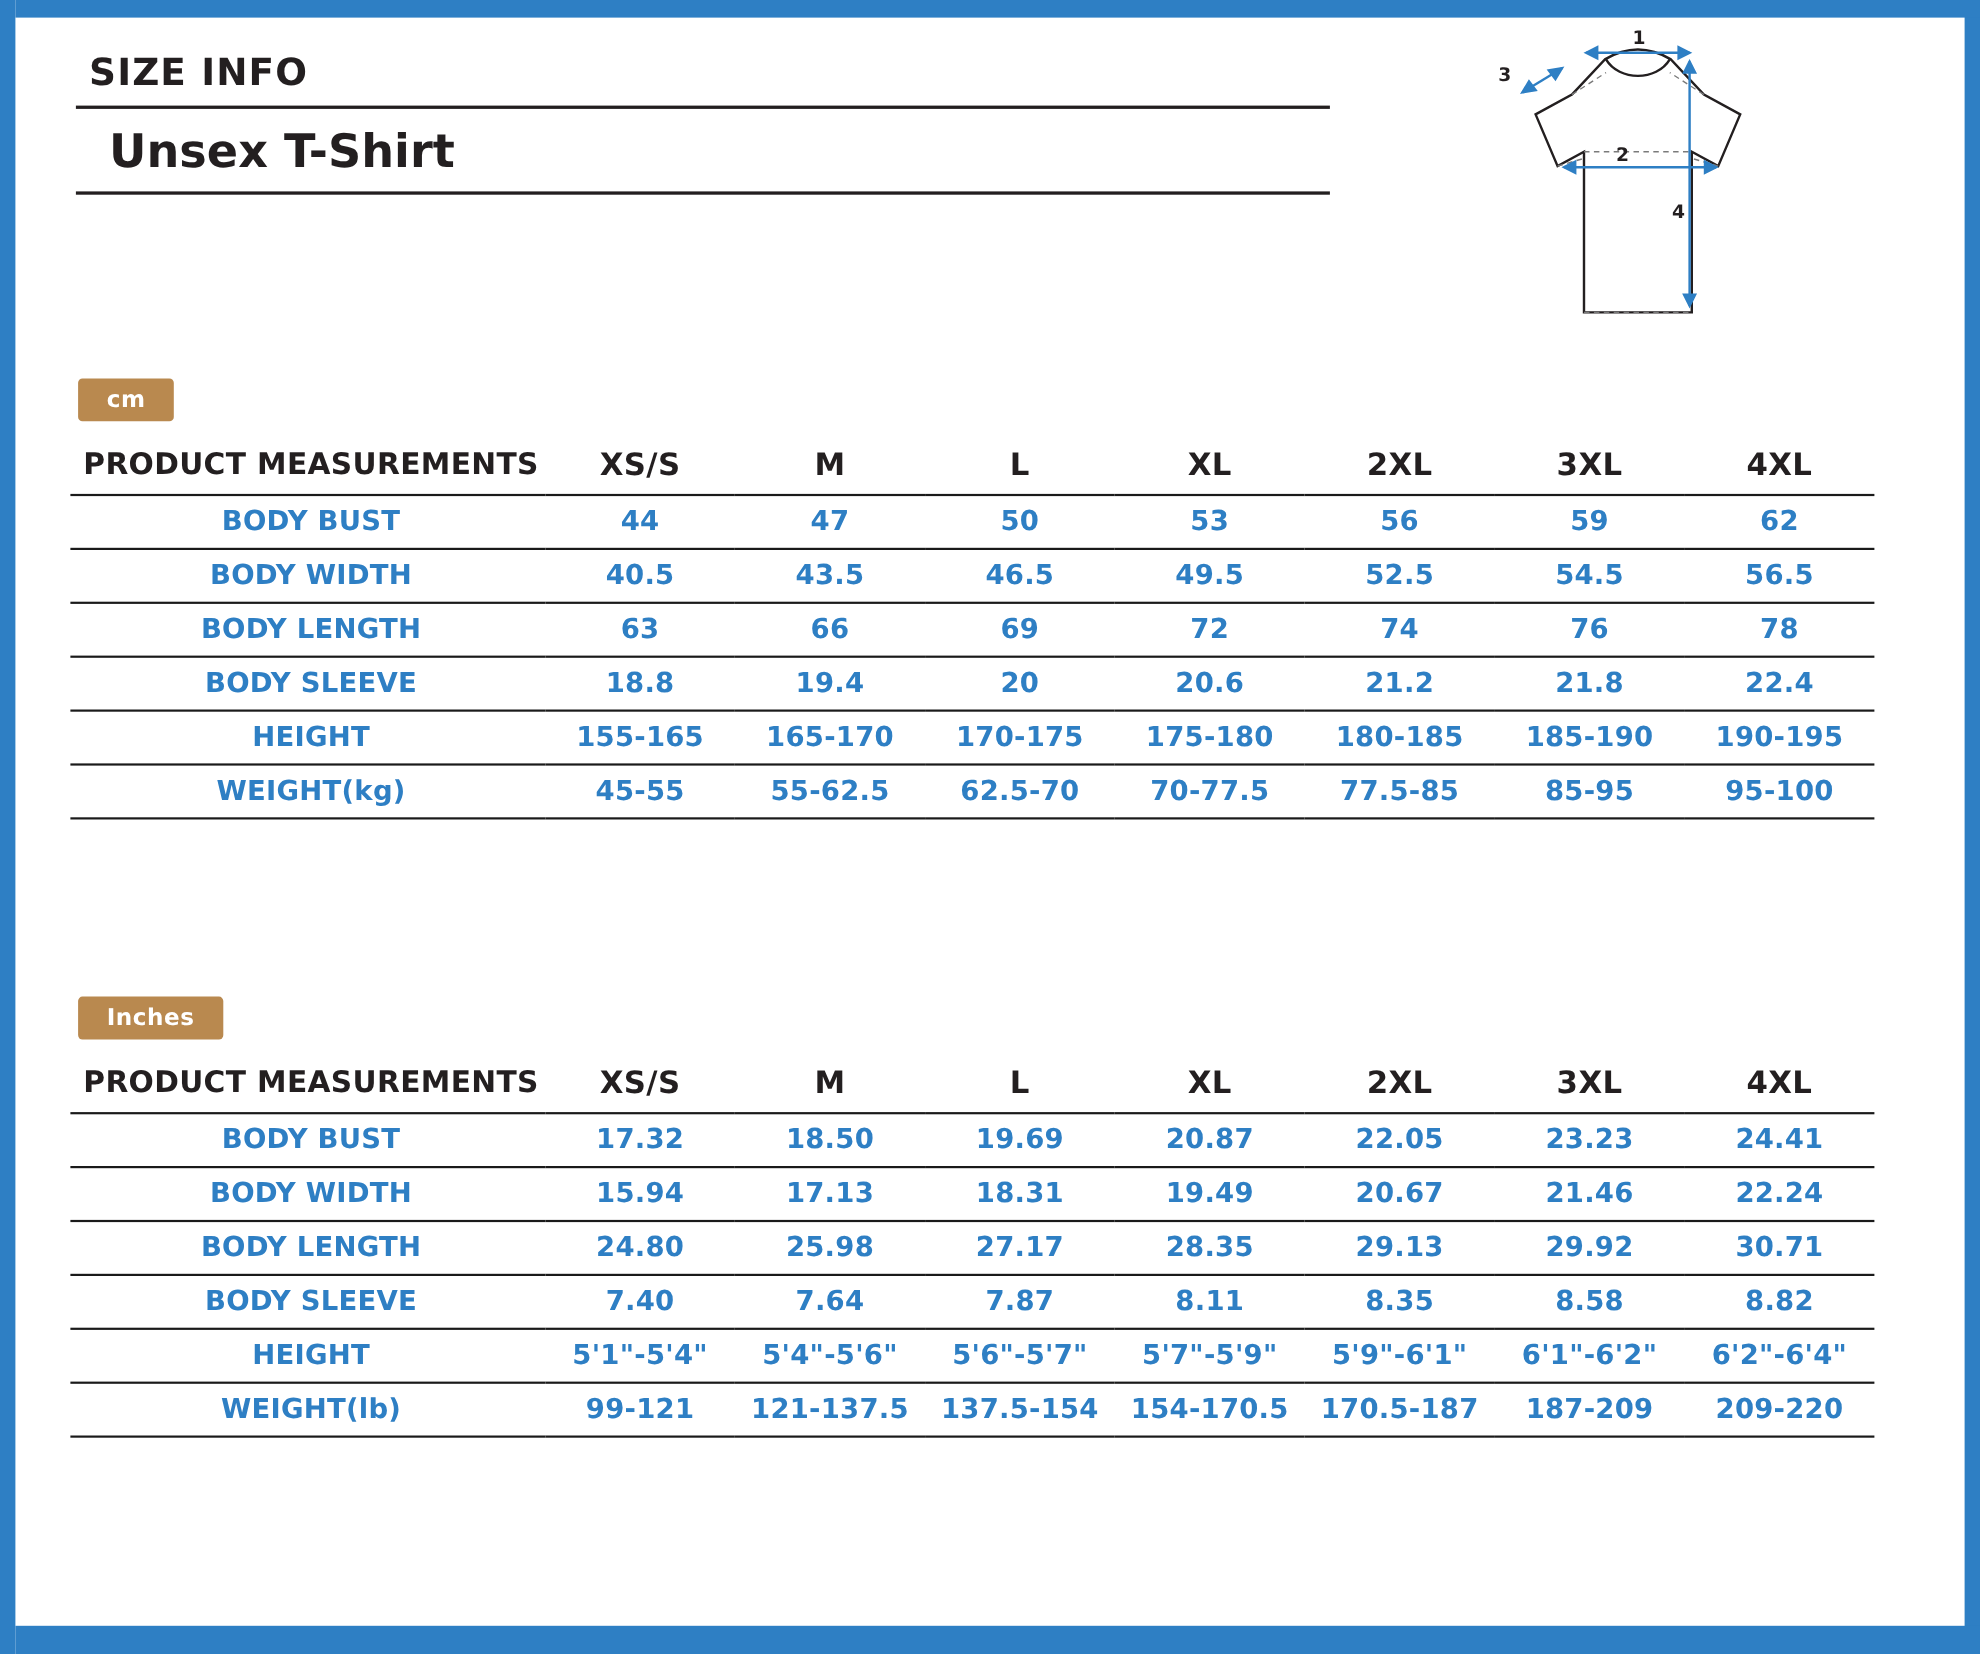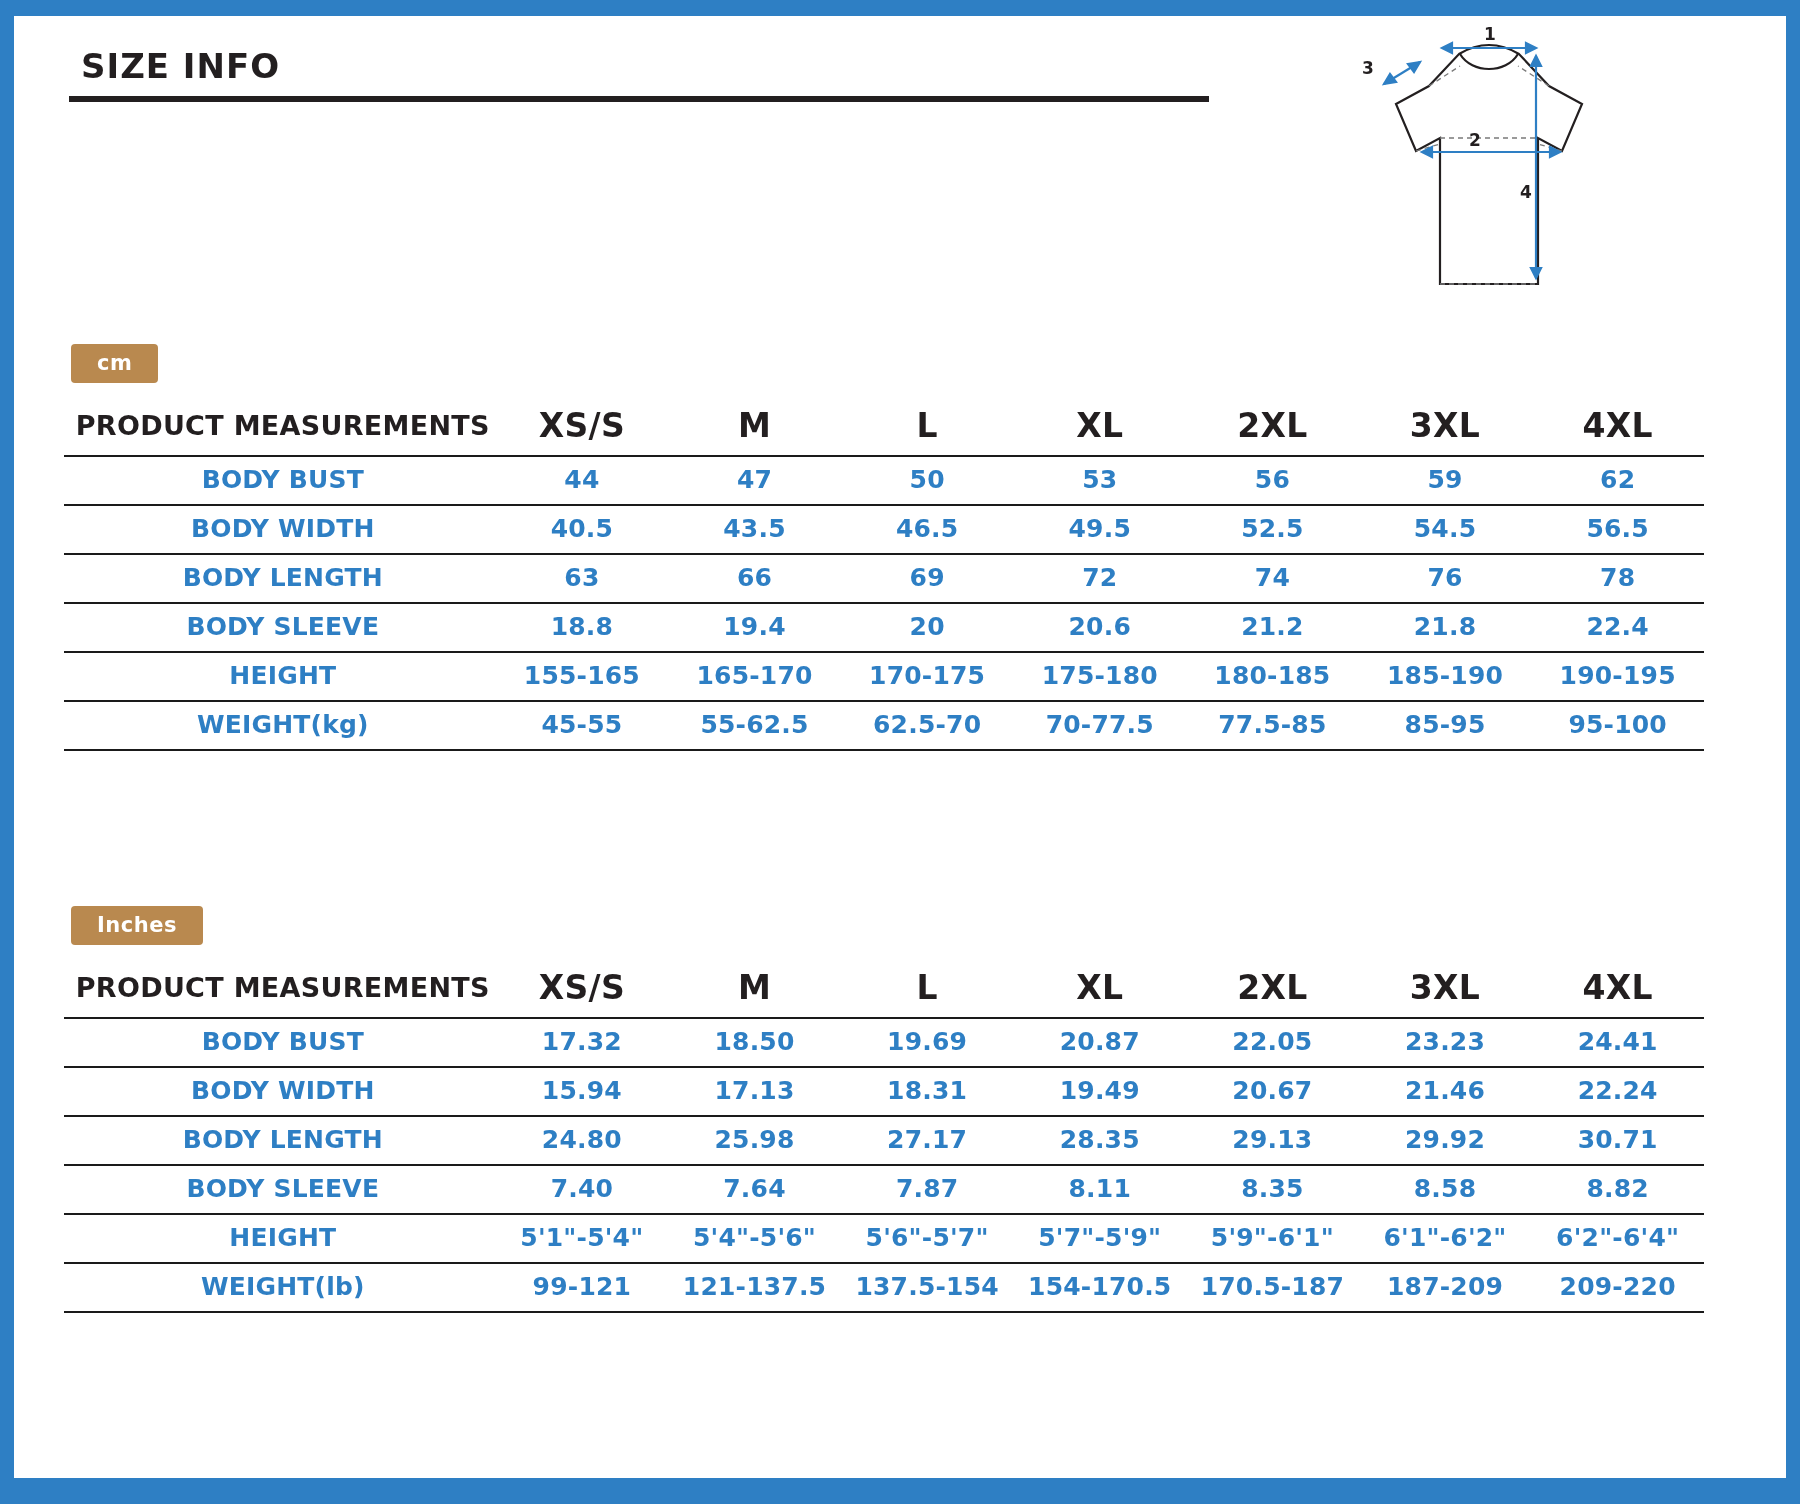--- a/index.html
+++ b/index.html
@@ -136,21 +136,21 @@
     border-bottom: 2px solid #1a1a1a;
     padding: 8px 0 10px 0;
     font-family: "DejaVu Sans", sans-serif;
   }
   table.size-table th.rowhead,
   table.size-table td.rowhead {
     text-align: center;
     padding-left: 6px;
   }
   table.size-table thead th {
-    font-size: 33px;
+    font-size: 28px;
     font-weight: bold;
     color: #231f20;
     text-align: center;
     letter-spacing: .3px;
   }
   table.size-table thead th.rowhead {
     font-size: 27px;
   }
   table.size-table tbody td.rowhead {
     font-size: 25px;
@@ -173,20 +173,21 @@
 
 <div class="page">
   <div class="top-bar"></div>
   <div class="bottom-bar"></div>
 
   <div class="inner">
 
     <div class="header-block">
       <div class="size-info-title">SIZE INFO</div>
       <div class="rule"></div>
+      <div class="subtitle">Unsex T-Shirt</div>
       <div class="rule"></div>
     </div>
 
     <div class="diagram">
       <svg width="330" height="300" viewBox="0 0 330 300">
 
         <path d="M105 60 L135 28 C145 22 155 19 165 19 C175 19 185 22 195 28 L225 60
                  L258 78 L238 125 L214 112 L214 258 L116 258 L116 112 L92 125 L72 78 Z" fill="#ffffff" stroke="#231f20" stroke-width="2.2"></path>
 
         <path d="M136 28 C148 48 182 48 194 28" fill="none" stroke="#231f20" stroke-width="2.2"></path>

